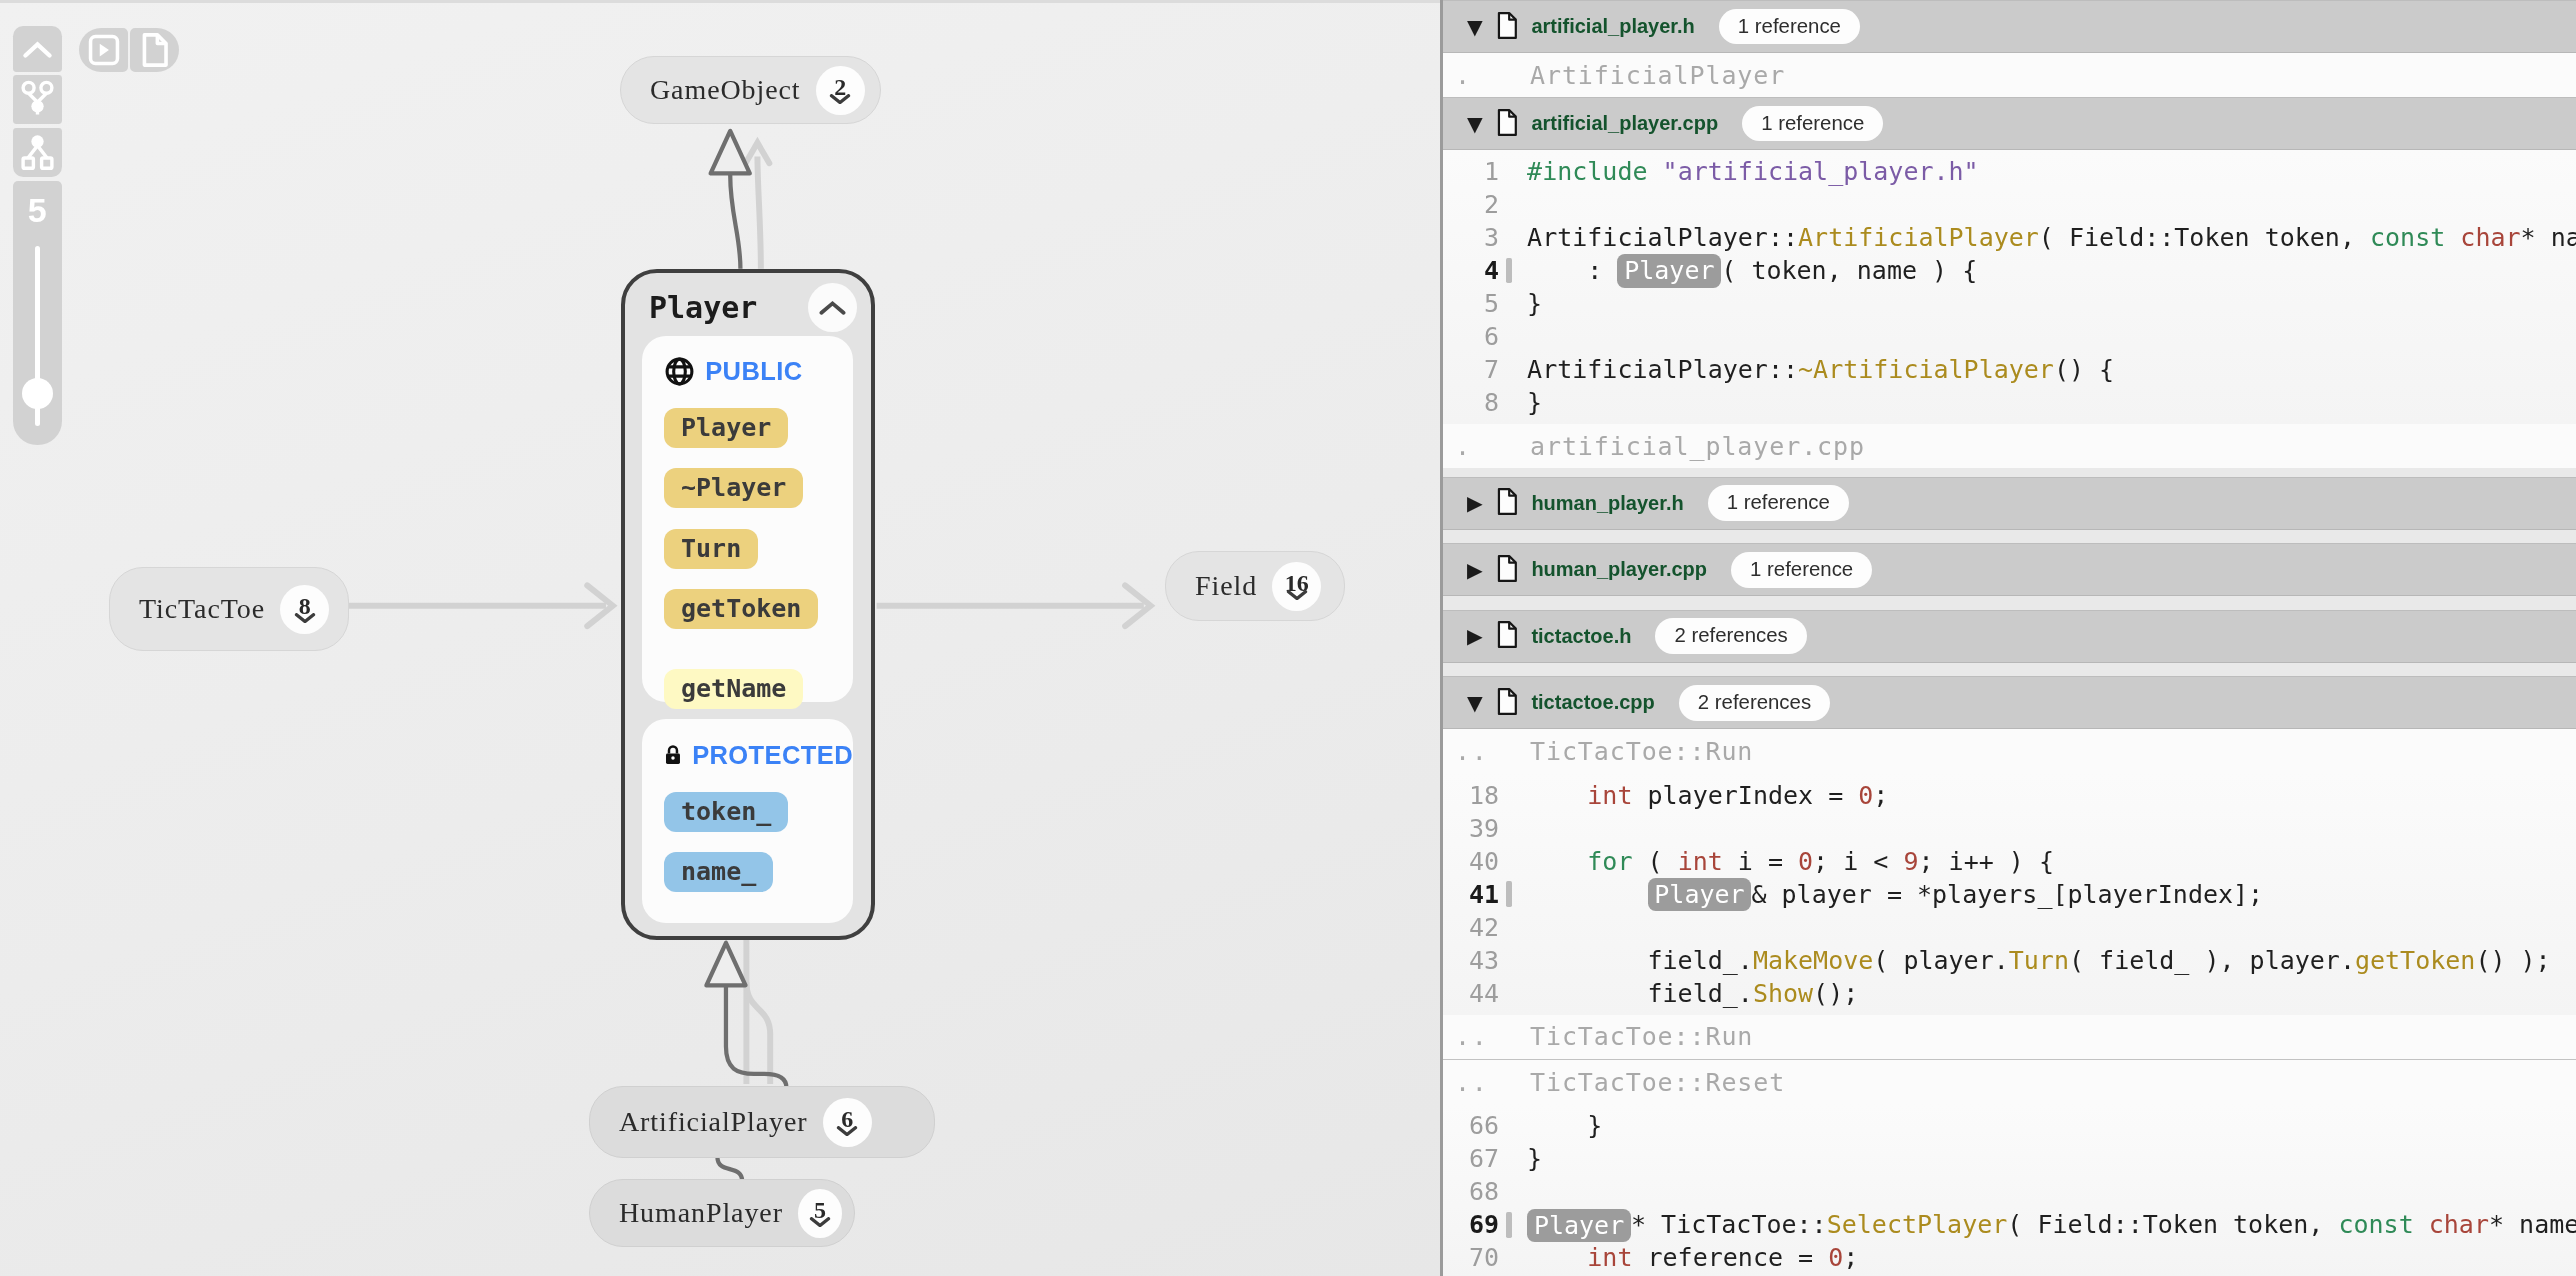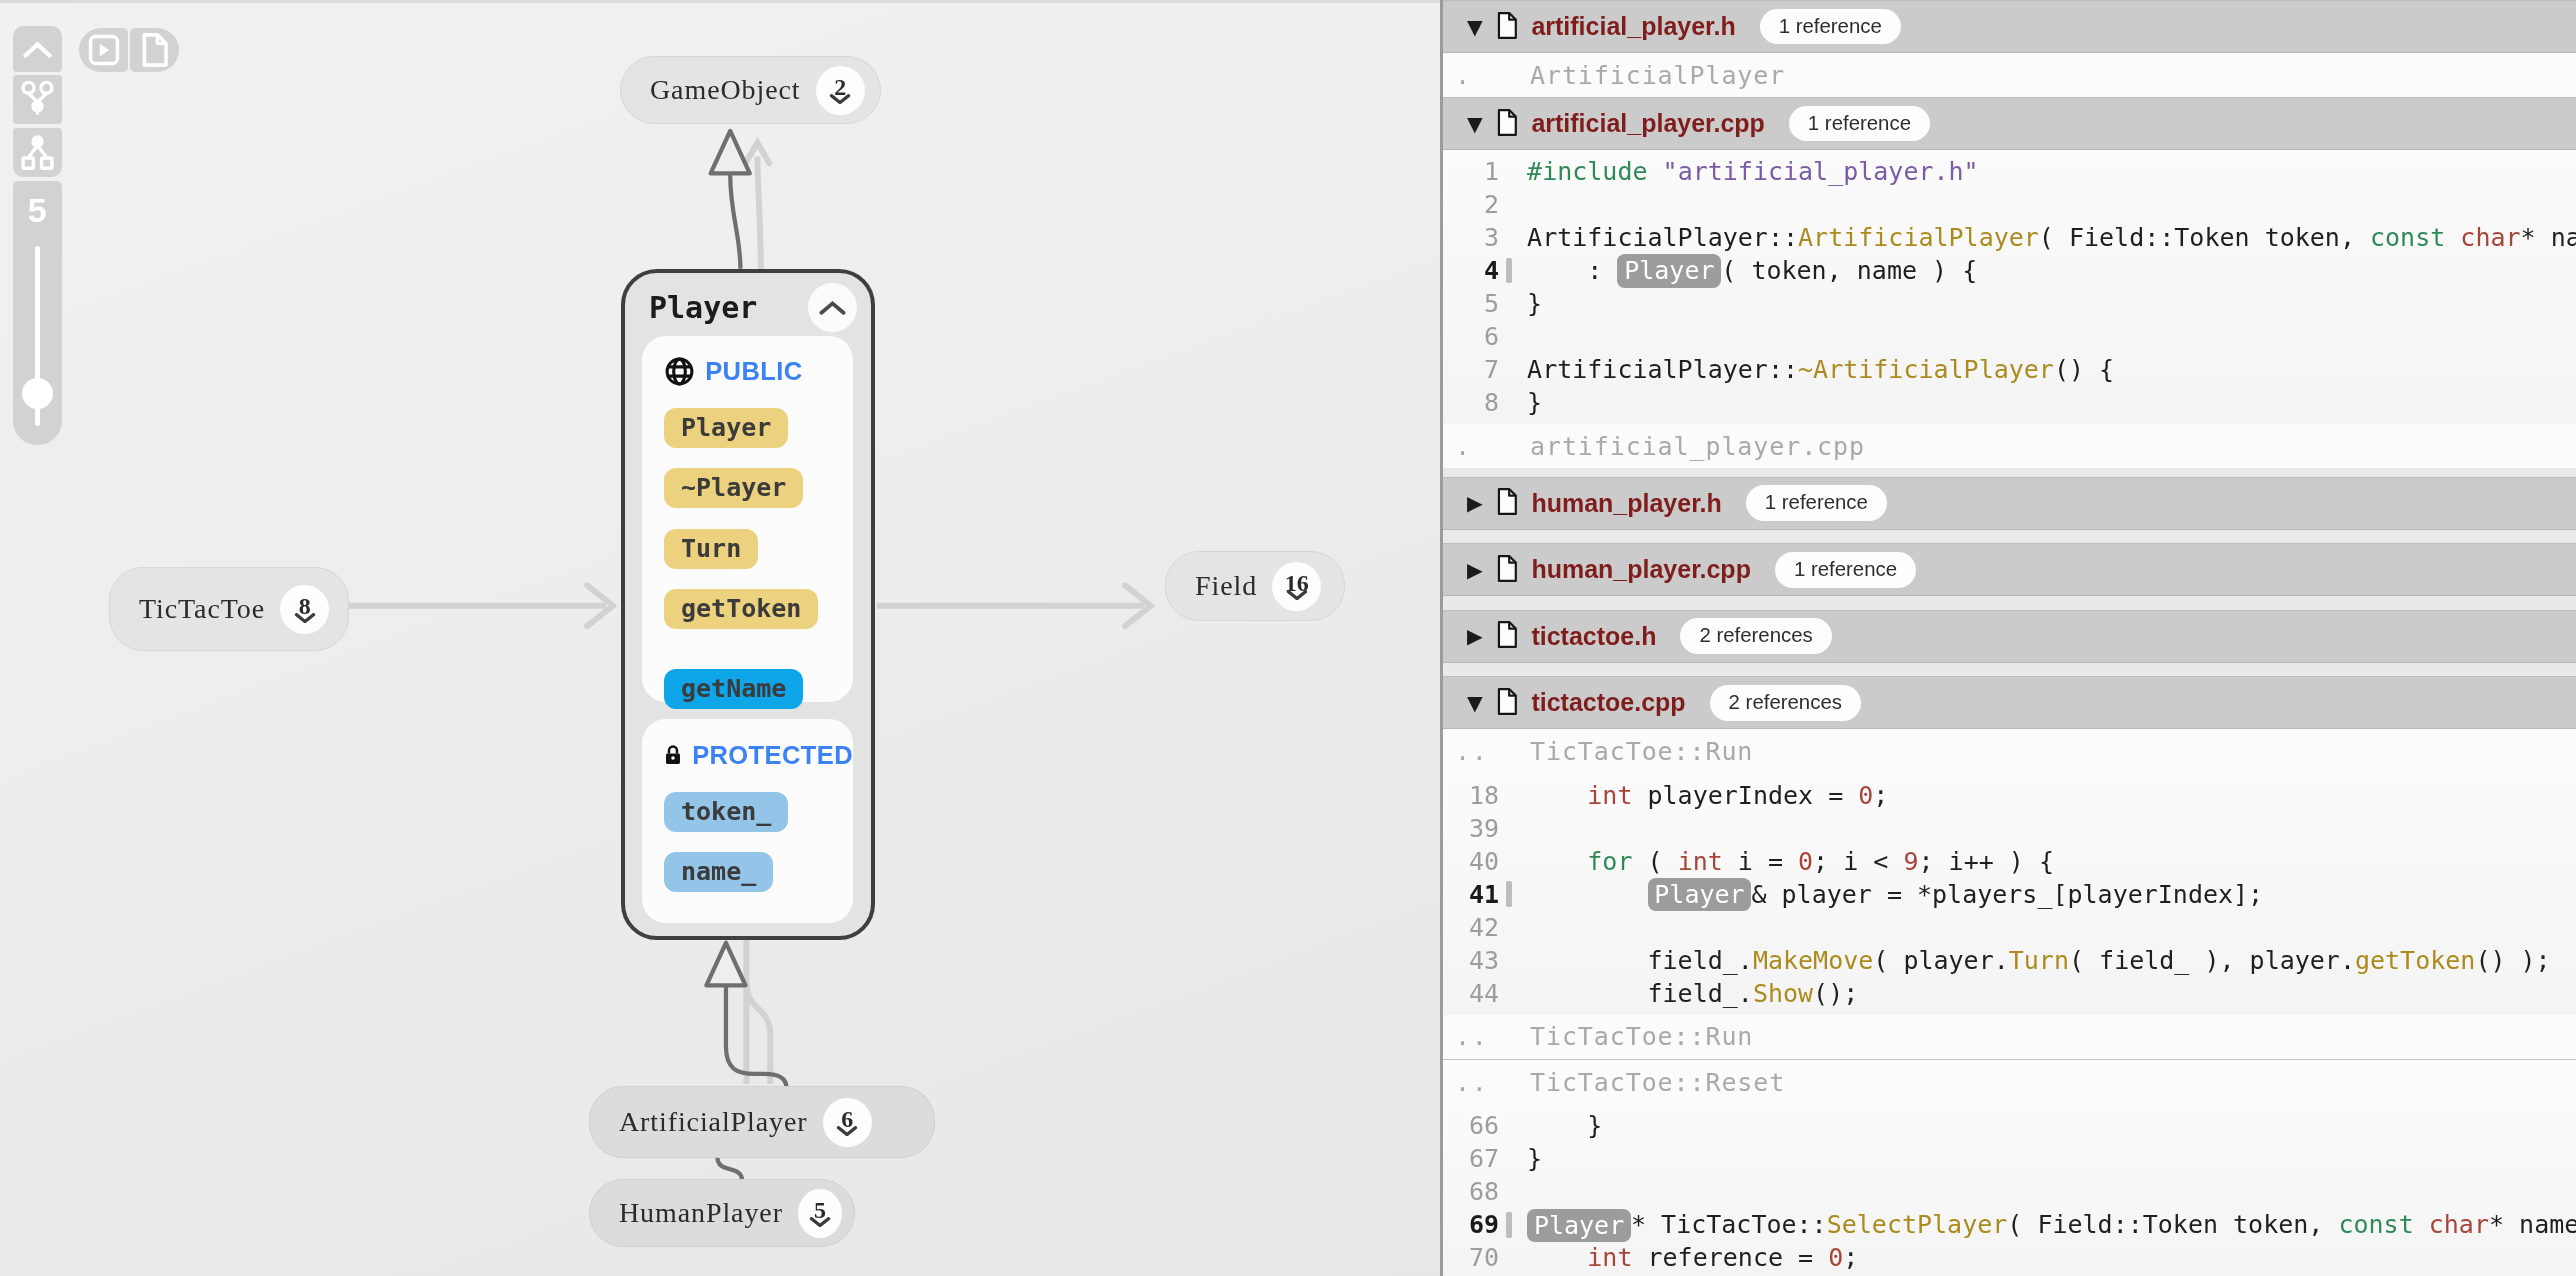--- a/index.html
+++ b/index.html
@@ -52,21 +52,21 @@
     font-size:34px; font-weight:bold; font-family:"Liberation Sans",sans-serif; }
   #slider-track { position:absolute; left:22px; top:65px; width:5.1px; height:180px; background:#fff; border-radius:2.6px; }
   #slider-handle { position:absolute; left:9.4px; top:197px; width:31px; height:31px; background:#fff; border-radius:50%; }
 
   
   #code-panel { position:absolute; left:1443px; top:0; width:1133px; height:1277px; background:#e9e9e9; overflow:hidden; }
   .file-row { position:relative; height:53px; background:#cbcbcb; border-top:1.7px solid #bdbdbd; border-bottom:1.7px solid #b7b7b7;
     display:flex; align-items:center; }
   .file-row .caret { width:22px; margin-left:24px; font-size:20.4px; color:#1b1b1b; font-family:"DejaVu Sans", sans-serif; }
   .file-row .ficon { margin-left:6.8px; margin-right:13.6px; }
-  .file-row .fname { font-size:25px; font-weight:bold; color:#7f1d1d; }
+  .file-row .fname { font-size:20px; font-weight:bold; color:#14532d; }
   .file-row .fbadge { margin-left:24px; background:#fdfdfd; border-radius:19px; padding:6px 19px 6.8px;
     font-size:20.4px; color:#2e2e2e; }
   .scope-row { height:44px; background:#fbfbfb; display:flex; align-items:center;
     font-family:"DejaVu Sans Mono", monospace; font-size:25px; color:#a9a9a9; }
   .scope-row .smark { width:68px; padding-left:12px; letter-spacing:1.7px; }
   .scope-row .stext { padding-left:19px; letter-spacing:0.9px; }
   .code-block { background:linear-gradient(#fbfbfb,#f4f4f4); padding:5.1px 0 5.1px 0; }
   .code-line { height:33px; display:flex; align-items:center; font-family:"DejaVu Sans Mono", monospace; font-size:25px; }
   .code-line .lnum { width:56px; text-align:right; color:#9d9d9d; flex:none; }
   .code-line .lnum.active { color:#1a1a1a; font-weight:bold; }
@@ -207,21 +207,21 @@
           <span>PUBLIC</span>
         </div>
         <div class="member-pill" style="background: rgb(236, 209, 126);">Player</div>
         <div class="pill-break"></div>
         <div class="member-pill" style="background: rgb(236, 209, 126);">~Player</div>
         <div class="pill-break"></div>
         <div class="member-pill" style="background: rgb(236, 209, 126);">Turn</div>
         <div class="pill-break"></div>
         <div class="member-pill" style="background: rgb(236, 209, 126);">getToken</div>
         <div class="pill-break"></div>
-        <div class="member-pill" style="background: #0ea5e9; margin-top: 40px;">getName</div>
+        <div class="member-pill" style="background: #fef9c3; margin-top: 40px;">getName</div>
         <div class="pill-break"></div>
       </div>
     <div class="member-section" id="section-protected">
         <div class="sec-head">
           <svg width="27" height="32" viewBox="0 0 36 42">
             <rect x="4" y="18" width="28" height="21" rx="3" fill="#111"></rect>
             <path d="M10 18 V12 a8 8 0 0 1 16 0 V18" stroke="#111" stroke-width="5" fill="none"></path>
             <circle cx="18" cy="27" r="3.5" fill="#fff"></circle>
           </svg>
           <span>PROTECTED</span>

